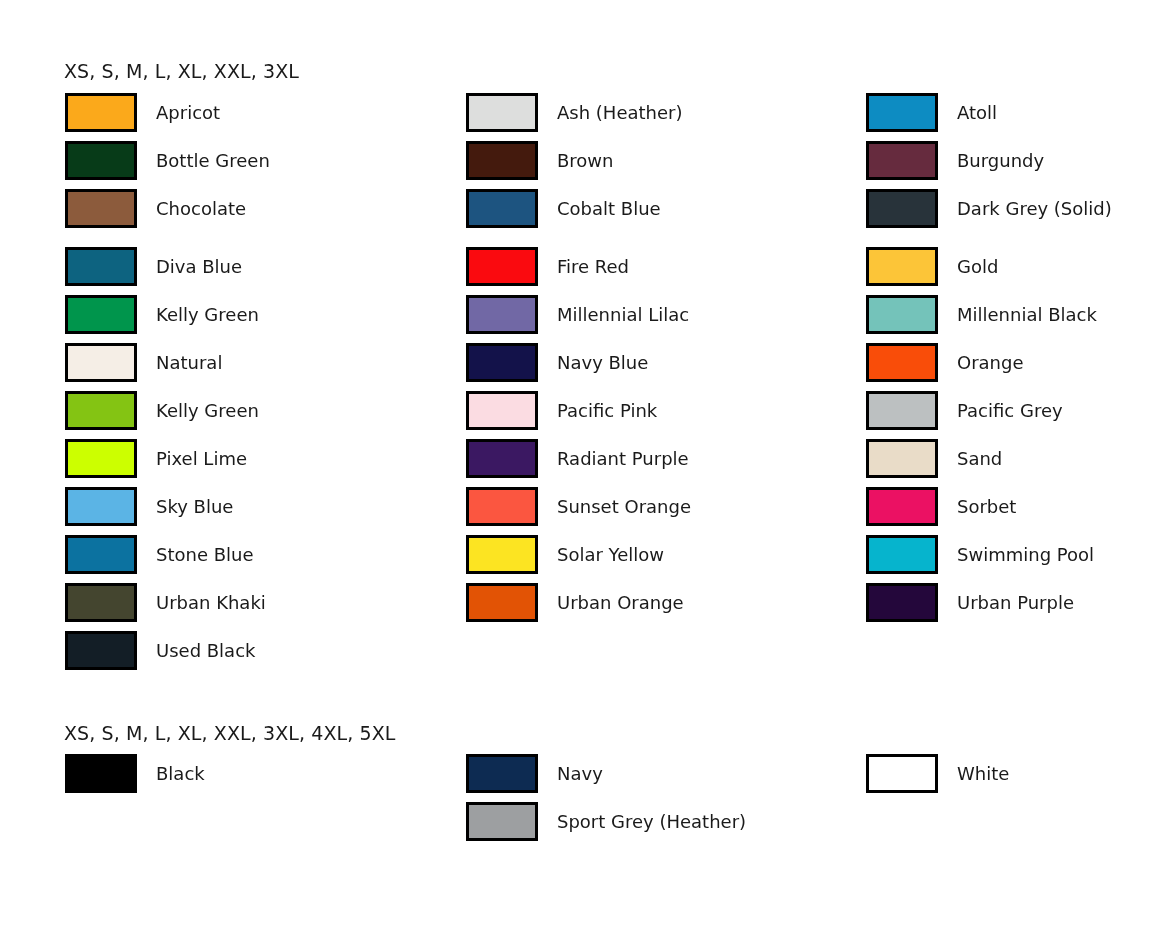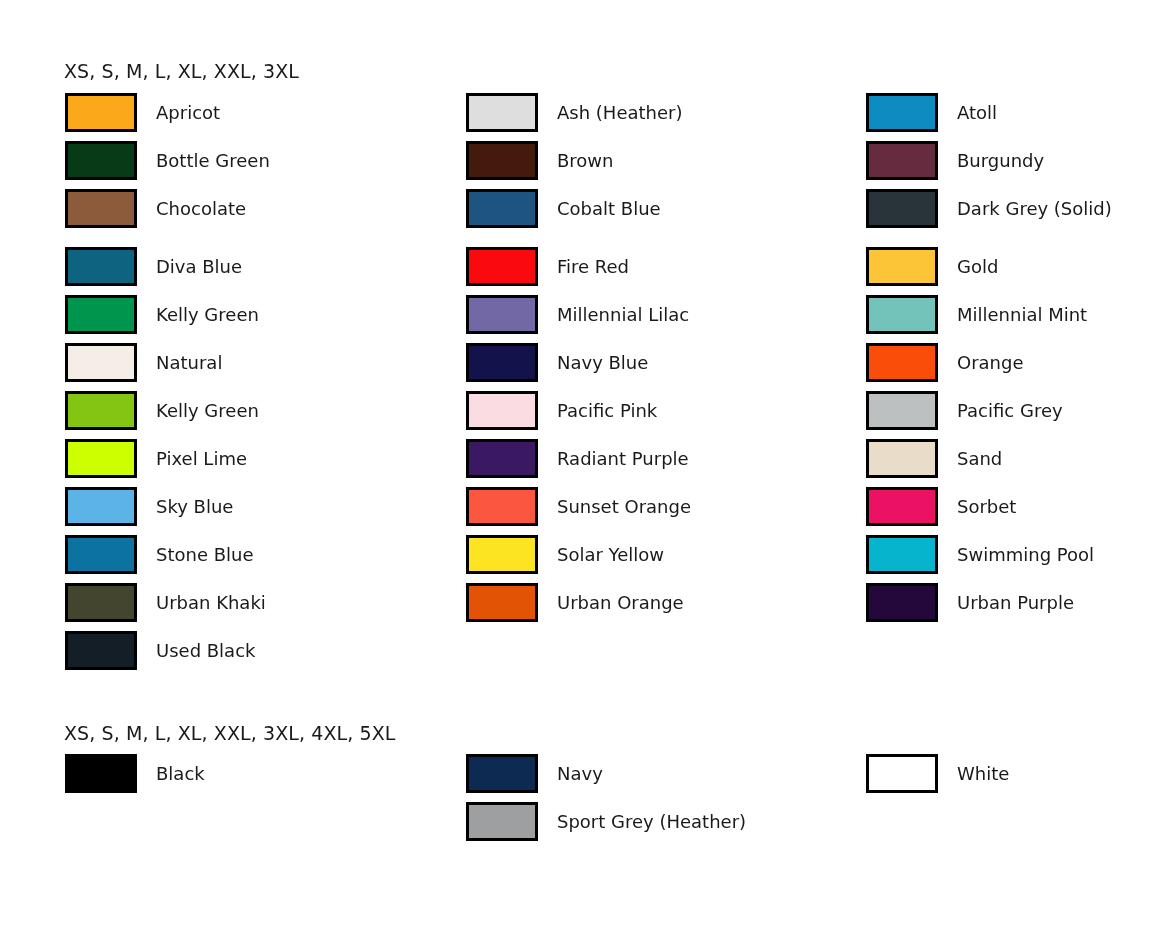--- a/index.html
+++ b/index.html
@@ -187,21 +187,21 @@
         <div class="color-row">
           <div class="swatch" style="background: rgb(40, 51, 58); border-color: rgb(0, 0, 0);"></div>
           <div class="color-label">Dark Grey (Solid)</div>
         </div>
         <div class="color-row gap-before">
           <div class="swatch" style="background: rgb(252, 197, 56); border-color: rgb(0, 0, 0);"></div>
           <div class="color-label">Gold</div>
         </div>
         <div class="color-row">
           <div class="swatch" style="background: rgb(116, 195, 186); border-color: rgb(0, 0, 0);"></div>
-          <div class="color-label">Millennial Mint</div>
+          <div class="color-label">Millennial Black</div>
         </div>
         <div class="color-row">
           <div class="swatch" style="background: rgb(249, 77, 9); border-color: rgb(0, 0, 0);"></div>
           <div class="color-label">Orange</div>
         </div>
         <div class="color-row">
           <div class="swatch" style="background: rgb(188, 192, 193); border-color: rgb(0, 0, 0);"></div>
           <div class="color-label">Pacific Grey</div>
         </div>
         <div class="color-row">

